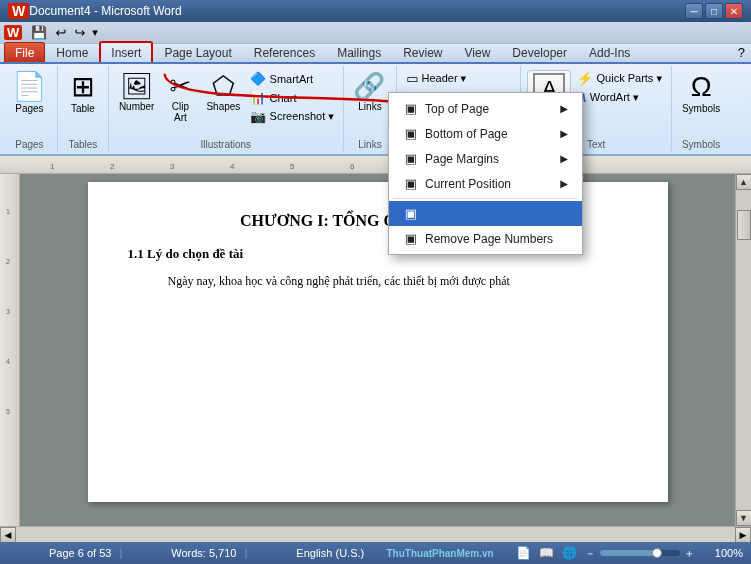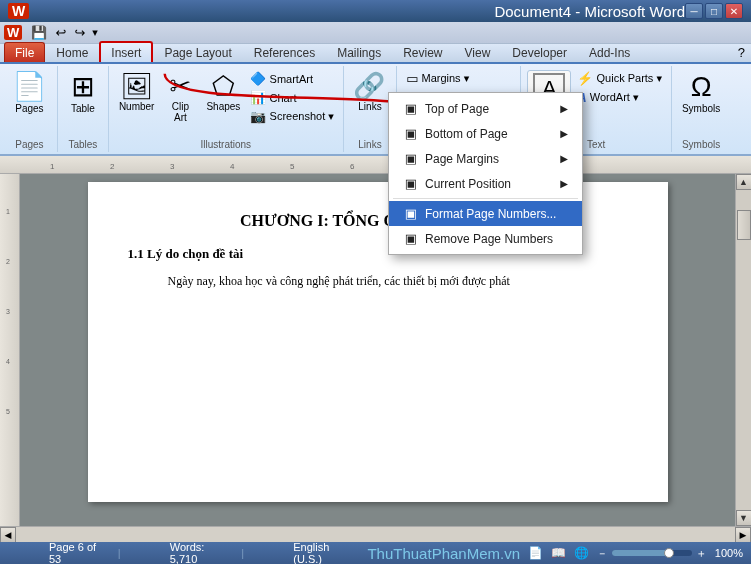--- a/index.html
+++ b/index.html
@@ -10,21 +10,21 @@
       background: linear-gradient(to bottom, #4a6fa5 0%, #2c5078 100%);
       height: 22px;
       display: flex;
       align-items: center;
       justify-content: space-between;
       padding: 0 8px;
       color: white;
       font-size: 12px;
     }
     .title-bar-left { display: flex; align-items: center; gap: 4px; }
-    .title-bar-title { flex: 1; text-align: right; font-size: 15px; color: white; }
+    .title-bar-title { flex: 1; text-align: left; font-size: 12px; color: white; }
     .title-bar-controls { display: flex; gap: 2px; }
     .title-btn {
       width: 18px; height: 16px; font-size: 10px; display: flex; align-items: center; justify-content: center;
       background: linear-gradient(to bottom, #6a8fbe, #4a6f9e);
       border: 1px solid #2a4a7e; color: white; cursor: pointer; border-radius: 2px;
     }
     .title-btn.close { background: linear-gradient(to bottom, #e06060, #c04040); }
     .title-btn.maximize { background: linear-gradient(to bottom, #6a8fbe, #4a6f9e); }
 
     
@@ -328,21 +328,21 @@
           <span class="bl">Links</span>
         </div>
       </div>
       <div class="rg-footer">Links</div>
     </div>
 
     <div class="rg" style="position:relative;">
       <div class="rg-body" style="flex-direction:column;gap:2px;">
         <div class="sm-btn">
           <span class="si">▭</span>
-          <span>Margins ▾</span>
+          <span>Header ▾</span>
         </div>
         <div class="sm-btn">
           <span class="si">▭</span>
           <span>Footer ▾</span>
         </div>
         <div class="pn-btn">
           <span>🔢</span>
           <span>Page Number</span>
           <span class="pn-arrow">▾</span>
         </div>
@@ -398,21 +398,20 @@
           <span class="dmarrow">▶</span>
         </div>
         <div class="dm-item">
           <span class="dmi">▣</span>
           <span>Current Position</span>
           <span class="dmarrow">▶</span>
         </div>
         <div class="dm-separator"></div>
         <div class="dm-item dm-highlighted">
           <span class="dmi">▣</span>
-          <span>Format Page Numbers...</span>
         </div>
         <div class="dm-item">
           <span class="dmi">▣</span>
           <span>Remove Page Numbers</span>
         </div>
       </div>
     </div>
 
     <svg class="red-arrows" viewBox="0 0 751 92" xmlns="http://www.w3.org/2000/svg">
 
@@ -483,29 +482,29 @@
       </div>
     </div>
   </div>
 
   <div class="status-bar">
     <span class="status-item">Page 6 of 53</span>
     <span class="status-sep">|</span>
     <span class="status-item">Words: 5,710</span>
     <span class="status-sep">|</span>
     <span class="status-item">English (U.S.)</span>
-    <span class="status-item" style="margin-left:auto;color:#7dc8e8;font-size:15px;">ThuThuatPhanMem.vn</span>
+    <span class="status-item" style="margin-left:auto;color:#7dc8e8;font-size:10px;font-weight:bold;">ThuThuatPhanMem.vn</span>
     <div class="status-right">
       <span style="font-size:12px;cursor:pointer;">📄</span>
       <span style="font-size:12px;cursor:pointer;">📖</span>
       <span style="font-size:12px;cursor:pointer;">🌐</span>
       <div class="zoom-control">
         <span style="cursor:pointer;color:white;">－</span>
         <div class="zoom-slider-track">
           <div class="zoom-slider-fill"></div>
           <div class="zoom-slider-thumb"></div>
         </div>
         <span style="cursor:pointer;color:white;">＋</span>
-        <span style="color:white;font-size:11px;margin-left:4px;text-align:right;">100%</span>
+        <span style="color:white;font-size:11px;margin-left:16px;text-align:right;">100%</span>
       </div>
     </div>
   </div>
 </div>
 
 </body></html>

